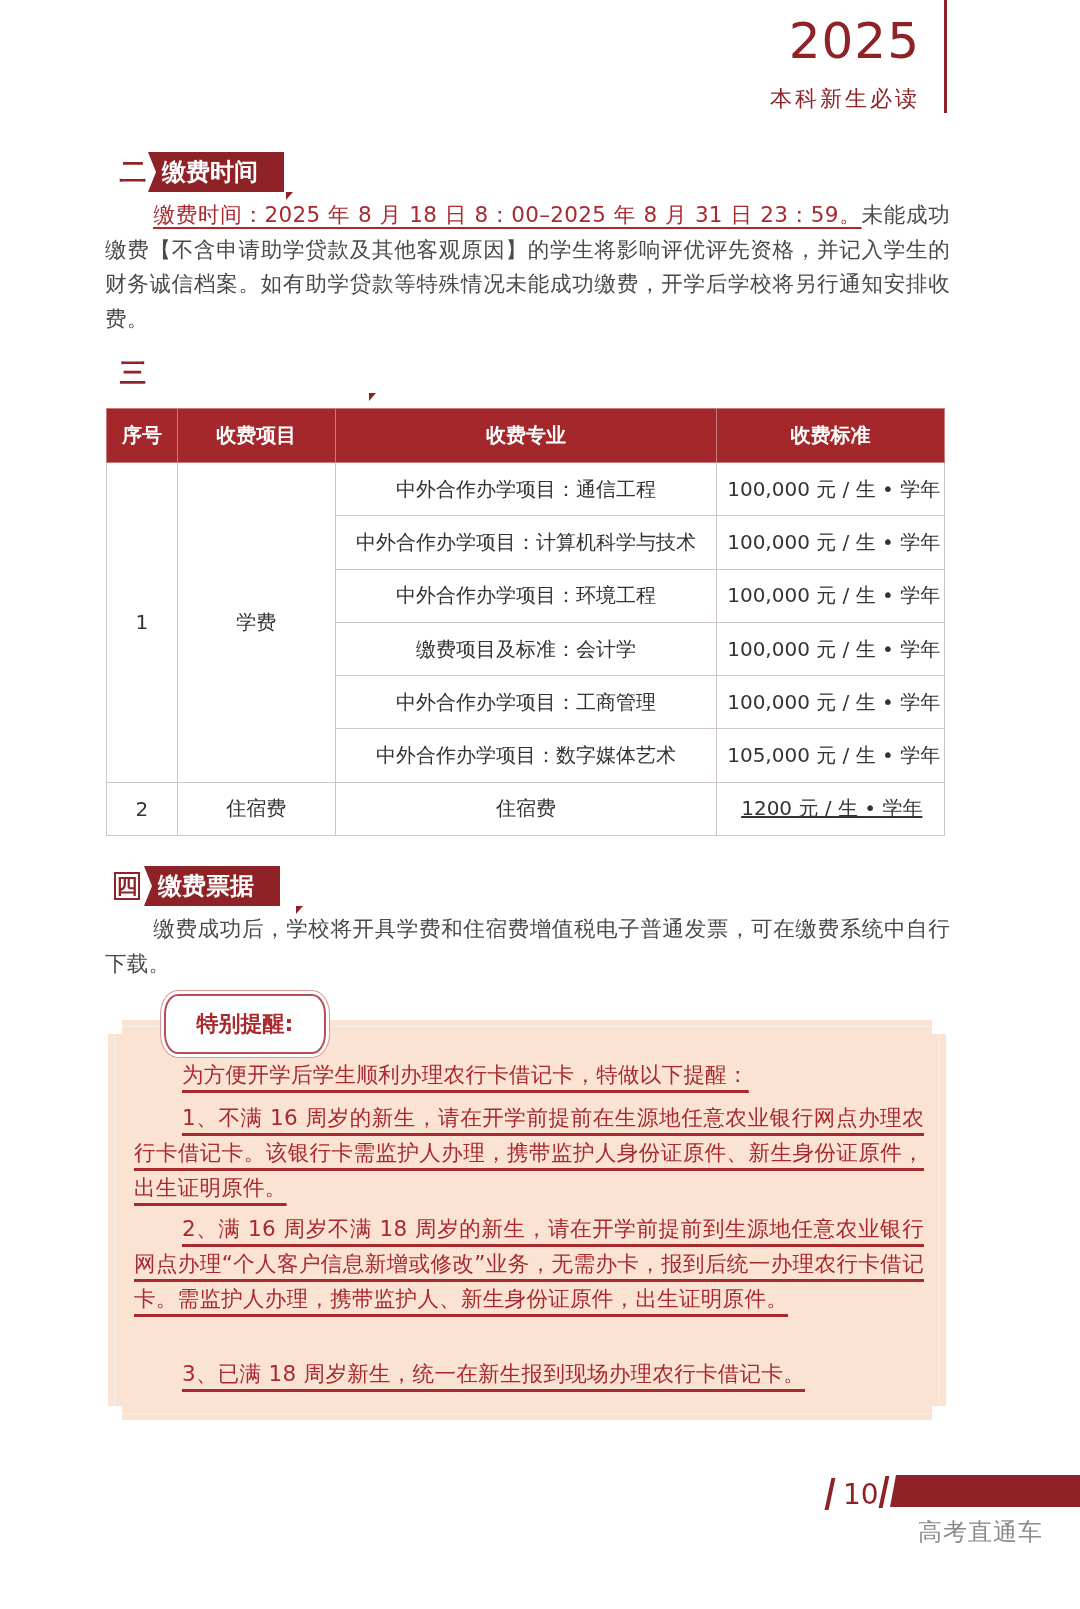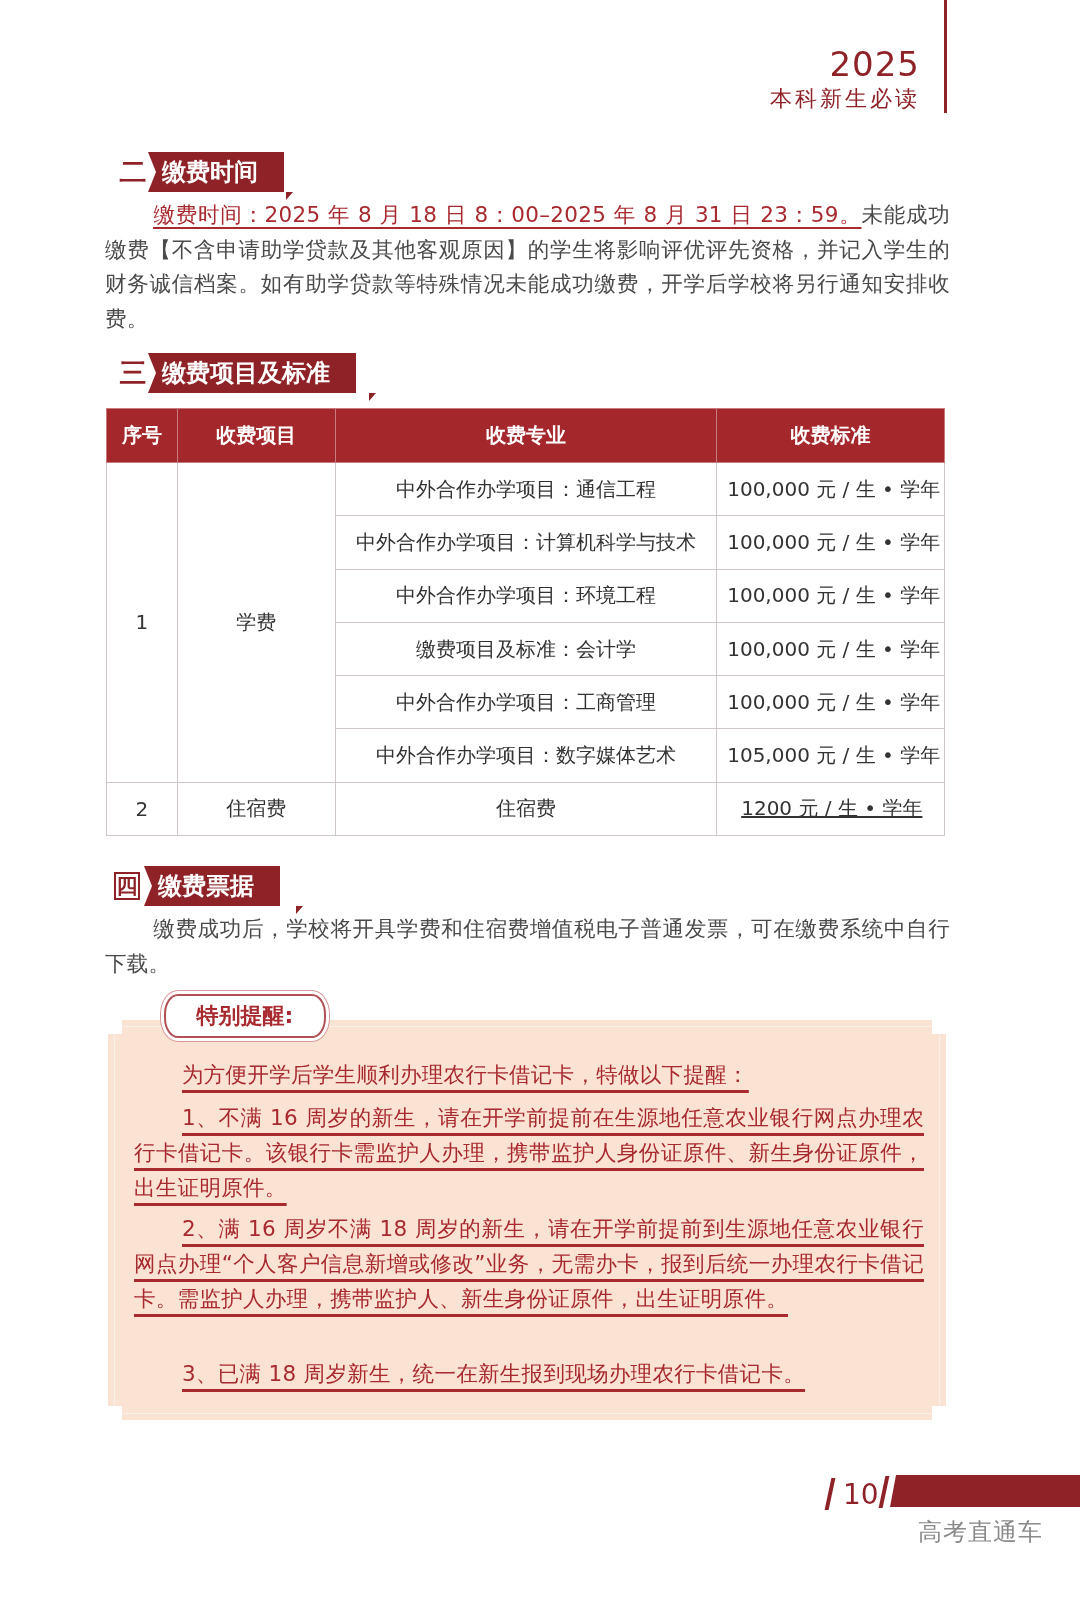--- a/index.html
+++ b/index.html
@@ -1,21 +1,21 @@
 <!DOCTYPE html>
 <html><head>
 <meta charset="utf-8">
 <style>
   * { box-sizing: border-box; margin: 0; padding: 0; }
   html, body { width: 1080px; height: 1609px; background: #ffffff; overflow: hidden; }
   body { position: relative; font-family: "DejaVu Sans", "Liberation Sans", sans-serif; color: #3a3a3a; }
 
   
   .hdr-line { position: absolute; left: 944px; top: 0; width: 3px; height: 113px; background: #8e2227; }
-  .hdr-year { position: absolute; right: 160px; top: 44px; font-size: 34px; color: #8e2227; font-family: "DejaVu Sans", sans-serif; letter-spacing: 1px; }
+  .hdr-year { position: absolute; right: 160px; top: 12px; font-size: 50px; color: #8e2227; font-family: "DejaVu Sans", sans-serif; letter-spacing: 1px; }
   .hdr-sub { position: absolute; right: 160px; top: 84px; font-size: 22px; color: #8e2227; letter-spacing: 3px; margin-left: 47px; }
 
   
   .sec { position: absolute; left: 118px; height: 40px; display: flex; align-items: center; }
   .sec-num { font-size: 27px; font-weight: bold; color: #8e2227; width: 30px; text-align: center; }
   .sec-num.boxed { border: 2px solid #8e2227; font-size: 21px; width: 26px; height: 28px; line-height: 24px; margin-right: 4px; }
   .sec-tag { position: relative; height: 40px; background: #8e2227; color: #fff; font-size: 24px; font-weight: bold; padding: 0 26px 0 14px; display: flex; align-items: center; clip-path: polygon(0 0, 100% 0, 100% 100%, 0 100%, 8px 50%); }
   .sec-tag::after { content: ""; position: absolute; right: 0; bottom: -8px; width: 0; height: 0; }
   .sec-flag { position: absolute; width: 0; height: 0; border-left: 7px solid #8e2227; border-bottom: 8px solid transparent; }
 
@@ -27,21 +27,21 @@
   
   .fee-table { position: absolute; left: 106px; top: 408px; width: 839px; border-collapse: collapse; font-size: 20px; color: #333; }
   .fee-table th { background: #a4282b; color: #fff; font-weight: bold; height: 54px; font-size: 20px; border: 1px solid #c77b7d; }
   .fee-table td { border: 1.5px solid #cfc7c7; height: 53.3px; text-align: center; }
   .fee-table td.fee { text-align: left; padding-left: 10px; }
 
   
   .rem-box { position: absolute; left: 108px; top: 1020px; width: 838px; height: 400px; background: #fbe3d3; }
   .rem-frame { position: absolute; left: 6px; top: 6px; right: 6px; bottom: 6px; border: 1.5px solid #f7f1ec; }
   .rem-corner { position: absolute; width: 14px; height: 14px; background: #fff; }
-  .rem-title { position: absolute; left: 164px; top: 994px; width: 162px; height: 44px; background: #fff; border: 2px solid #b35055; border-radius: 14px / 20px; box-shadow: 0 0 0 3px #fff, 0 0 0 4px #d99a9d; display: flex; align-items: center; justify-content: center; font-size: 22px; font-weight: bold; color: #a8292e; }
+  .rem-title { position: absolute; left: 164px; top: 994px; width: 162px; height: 60px; background: #fff; border: 2px solid #b35055; border-radius: 14px / 20px; box-shadow: 0 0 0 3px #fff, 0 0 0 4px #d99a9d; display: flex; align-items: center; justify-content: center; font-size: 22px; font-weight: bold; color: #a8292e; }
   .rem-text { position: absolute; left: 134px; width: 790px; font-size: 21.5px; line-height: 35px; color: #a8292e; letter-spacing: 0.3px; text-align: justify; }
   .rem-text .ul { text-decoration: underline; text-decoration-color: #a8292e; text-decoration-thickness: 3px; text-underline-offset: 8px; }
   .rem-text .indent { display: inline-block; width: 48px; }
 
   
   .pg-slash { position: absolute; width: 4px; height: 32px; background: #8e2227; transform: skewX(-12deg); }
   .pg-num { position: absolute; left: 843px; top: 1478px; font-size: 28px; color: #8e2227; }
   .pg-bar { position: absolute; left: 890px; top: 1475px; width: 190px; height: 32px; background: #8e2227; clip-path: polygon(6px 0, 100% 0, 100% 100%, 0 100%); }
   .brand { position: absolute; left: 918px; top: 1516px; font-size: 24px; color: #8a8a8a; letter-spacing: 1px; }
 </style>
@@ -57,21 +57,20 @@
   <span class="sec-tag">缴费时间</span>
 </div>
 <div class="sec-flag" style="left:286px; top:192px;"></div>
 
 <div class="para" style="top:198px;">
   <span class="indent"></span><span class="red-u">缴费时间：2025 年 8 月 18 日 8：00–2025 年 8 月 31 日 23：59。</span><span>未能成功缴费【不含申请助学贷款及其他客观原因】的学生将影响评优评先资格，并记入学生的财务诚信档案。如有助学贷款等特殊情况未能成功缴费，开学后学校将另行通知安排收费。</span>
 </div>
 
 <div class="sec" style="top:353px;">
   <span class="sec-num">三</span>
-  <span class="sec-tag">缴费项目及标准</span>
 </div>
 <div class="sec-flag" style="left:369px; top:393px;"></div>
 
 <table class="fee-table">
   <colgroup>
     <col style="width:71px">
       <col style="width:158px">
       <col style="width:382px">
       <col style="width:228px">
   </colgroup>

